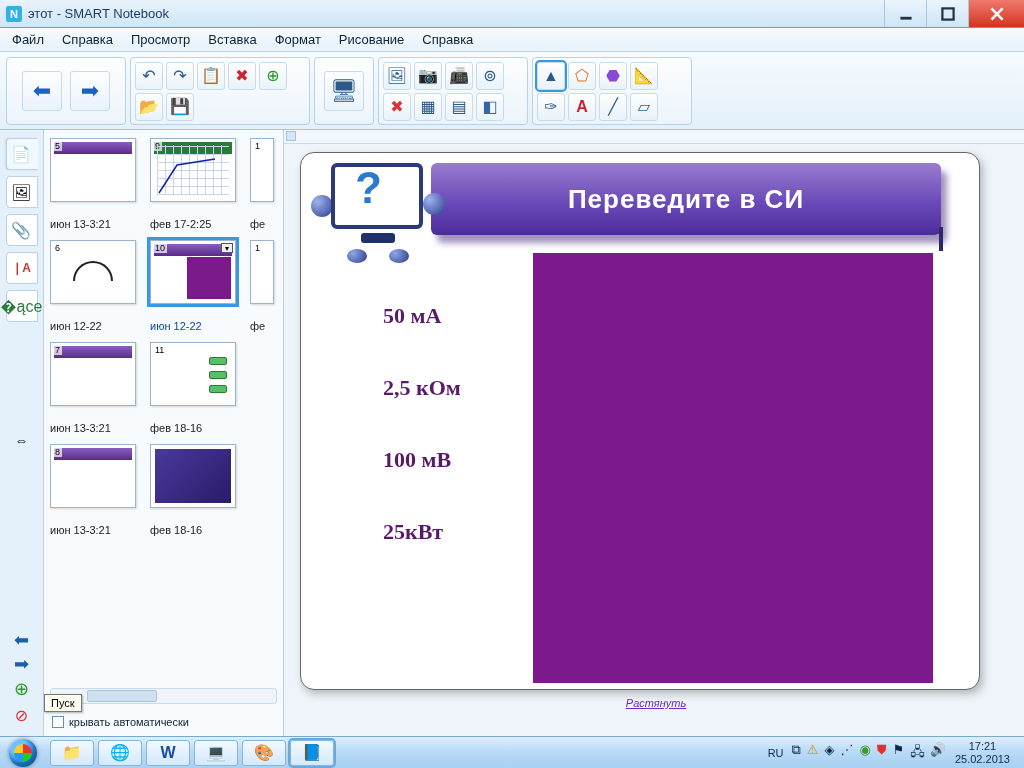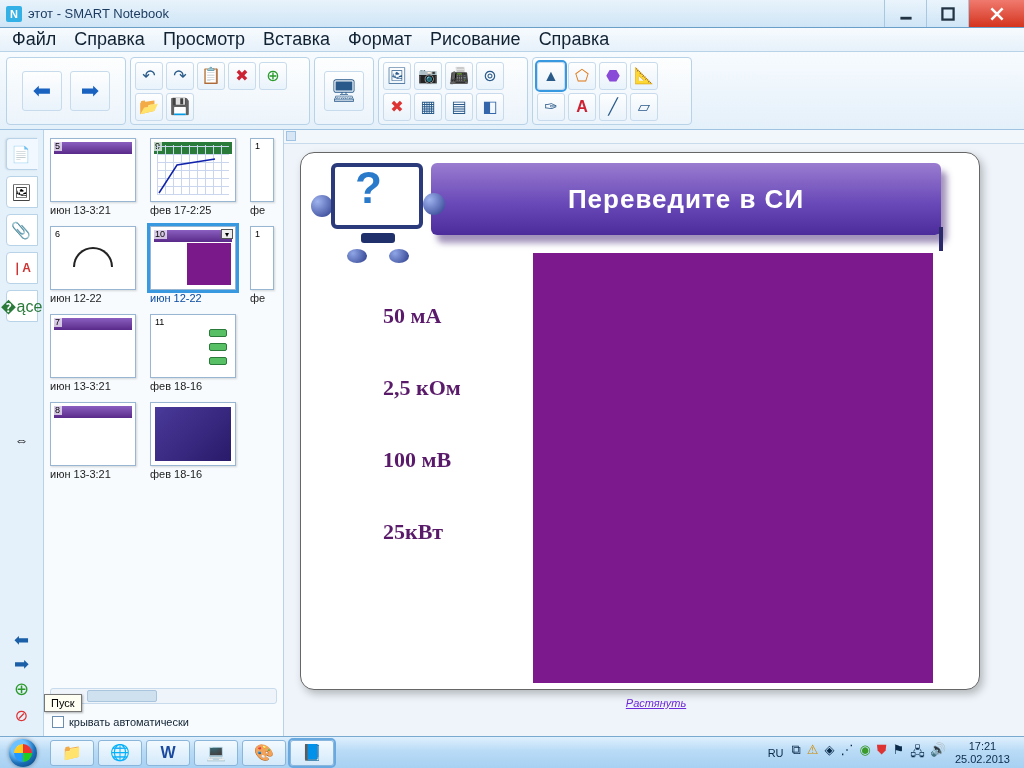--- a/index.html
+++ b/index.html
@@ -9,21 +9,21 @@
   .titlebar { height: 28px; background: linear-gradient(#e8f3fb,#cfe5f6); border-bottom:1px solid #6a9fc9; display:flex; align-items:center; padding-left:6px; }
   .titlebar .icon { width:16px; height:16px; background:#33b0e6; margin-right:6px; border-radius:2px; display:flex;align-items:center;justify-content:center;color:#fff;font-size:11px;font-weight:bold;}
   .titlebar .title { color:#1a3a5f; font-size:13px; }
   .winbtns { margin-left:auto; display:flex; height:100%; }
   .winbtn { width:42px; display:flex; align-items:center; justify-content:center; border-left:1px solid #a8c8e2; background:linear-gradient(#eaf4fc,#cfe5f6);}
   .winbtn.close { width:56px; background:linear-gradient(#f07a6f,#d4341e); color:#fff; }
   .winbtn svg { width:14px; height:14px; }
 
   
   .menubar { height:24px; background:linear-gradient(#f7fbfe,#e6f1fa); border-bottom:1px solid #b8d2e8; display:flex; align-items:center; padding-left:4px; gap:2px; }
-  .menubar span { padding:2px 8px; color:#123; font-size:18px; }
+  .menubar span { padding:2px 8px; color:#123; font-size:13px; }
 
   
   .toolbar { height:78px; background:linear-gradient(#f7fbfe,#e4f0fa); border-bottom:1px solid #9fc3e1; display:flex; align-items:center; padding:4px 6px; gap:4px; }
   .toolgrp { border:1px solid #b8d2e8; border-radius:4px; background:linear-gradient(#fdfefe,#ecf4fb); padding:4px; display:flex; flex-wrap:wrap; gap:3px; align-content:flex-start; height:68px;}
   .tbtn { width:28px; height:28px; border:1px solid #c7dbed; border-radius:3px; background:linear-gradient(#fefefe,#e9f3fb); display:flex; align-items:center; justify-content:center; font-size:16px; color:#2a5a8a;}
   .tbtn.big { width:40px; height:40px; font-size:22px;}
   .toolgrp.nav { width:120px;}
   .toolgrp.edit { width:180px;}
   .toolgrp.screen { width:60px;}
   .toolgrp.insert { width:150px;}
@@ -37,21 +37,21 @@
   .sidebar-tabs .bottom { margin-top:auto; margin-bottom:10px; display:flex; flex-direction:column; gap:4px; align-items:center;}
   .navarrow { width:26px; height:20px; display:flex;align-items:center;justify-content:center; color:#1a5fa8; font-size:18px;}
   .addpg { width:22px;height:22px;display:flex;align-items:center;justify-content:center;}
 
   .thumbs { width:240px; background:#f7fbfe; border-right:1px solid #b8d2e8; overflow:hidden; position:relative; padding:8px 6px 0 6px;}
   .thumbgrid { display:flex; flex-wrap:wrap; gap:10px 14px; }
   .thumb { width:86px; }
   .thumb .pic { width:86px; height:64px; background:#fff; border:1px solid #98b6d2; position:relative; overflow:hidden; box-shadow:1px 1px 2px rgba(0,0,0,.15);}
   .thumb.sel .pic { outline:3px solid #3898e0; }
   .thumb .num { position:absolute; left:2px; top:2px; font-size:9px; background:rgba(255,255,255,.7); padding:0 2px;}
-  .thumb .cap { font-size:11px; color:#222; margin-top:2px; white-space:nowrap; overflow:hidden; }
+  .thumb .cap { font-size:11px; color:#222; margin-top:16px; white-space:nowrap; overflow:hidden; }
   .thumb.cut { width:24px; }
   .thumb.cut .pic{ width:24px;}
   .thumbs .hscroll { position:absolute; left:6px; right:6px; bottom:32px; height:16px; background:#eef4fa; border:1px solid #c7dbed; border-radius:3px;}
   .thumbs .hscroll .inner{ position:absolute; left:36px; width:70px; top:1px; bottom:1px; background:#cfe0ef; border:1px solid #a9c5dd; border-radius:2px;}
   .thumbs .autohide { position:absolute; left:8px; bottom:8px; font-size:11px; color:#123; display:flex; align-items:center; gap:5px;}
   .thumbs .autohide .cb { width:12px;height:12px;border:1px solid #6a8db0;background:#fff;}
   .thumbs .startTip { position:absolute; left:0; bottom:24px; background:#fffef2; border:1px solid #777; padding:2px 6px; font-size:11px; box-shadow:1px 1px 2px rgba(0,0,0,.3);}
 
   
   .mini-hdr { height:12px; background:linear-gradient(#8a5fbf,#5a2a8a); margin:3px;}

